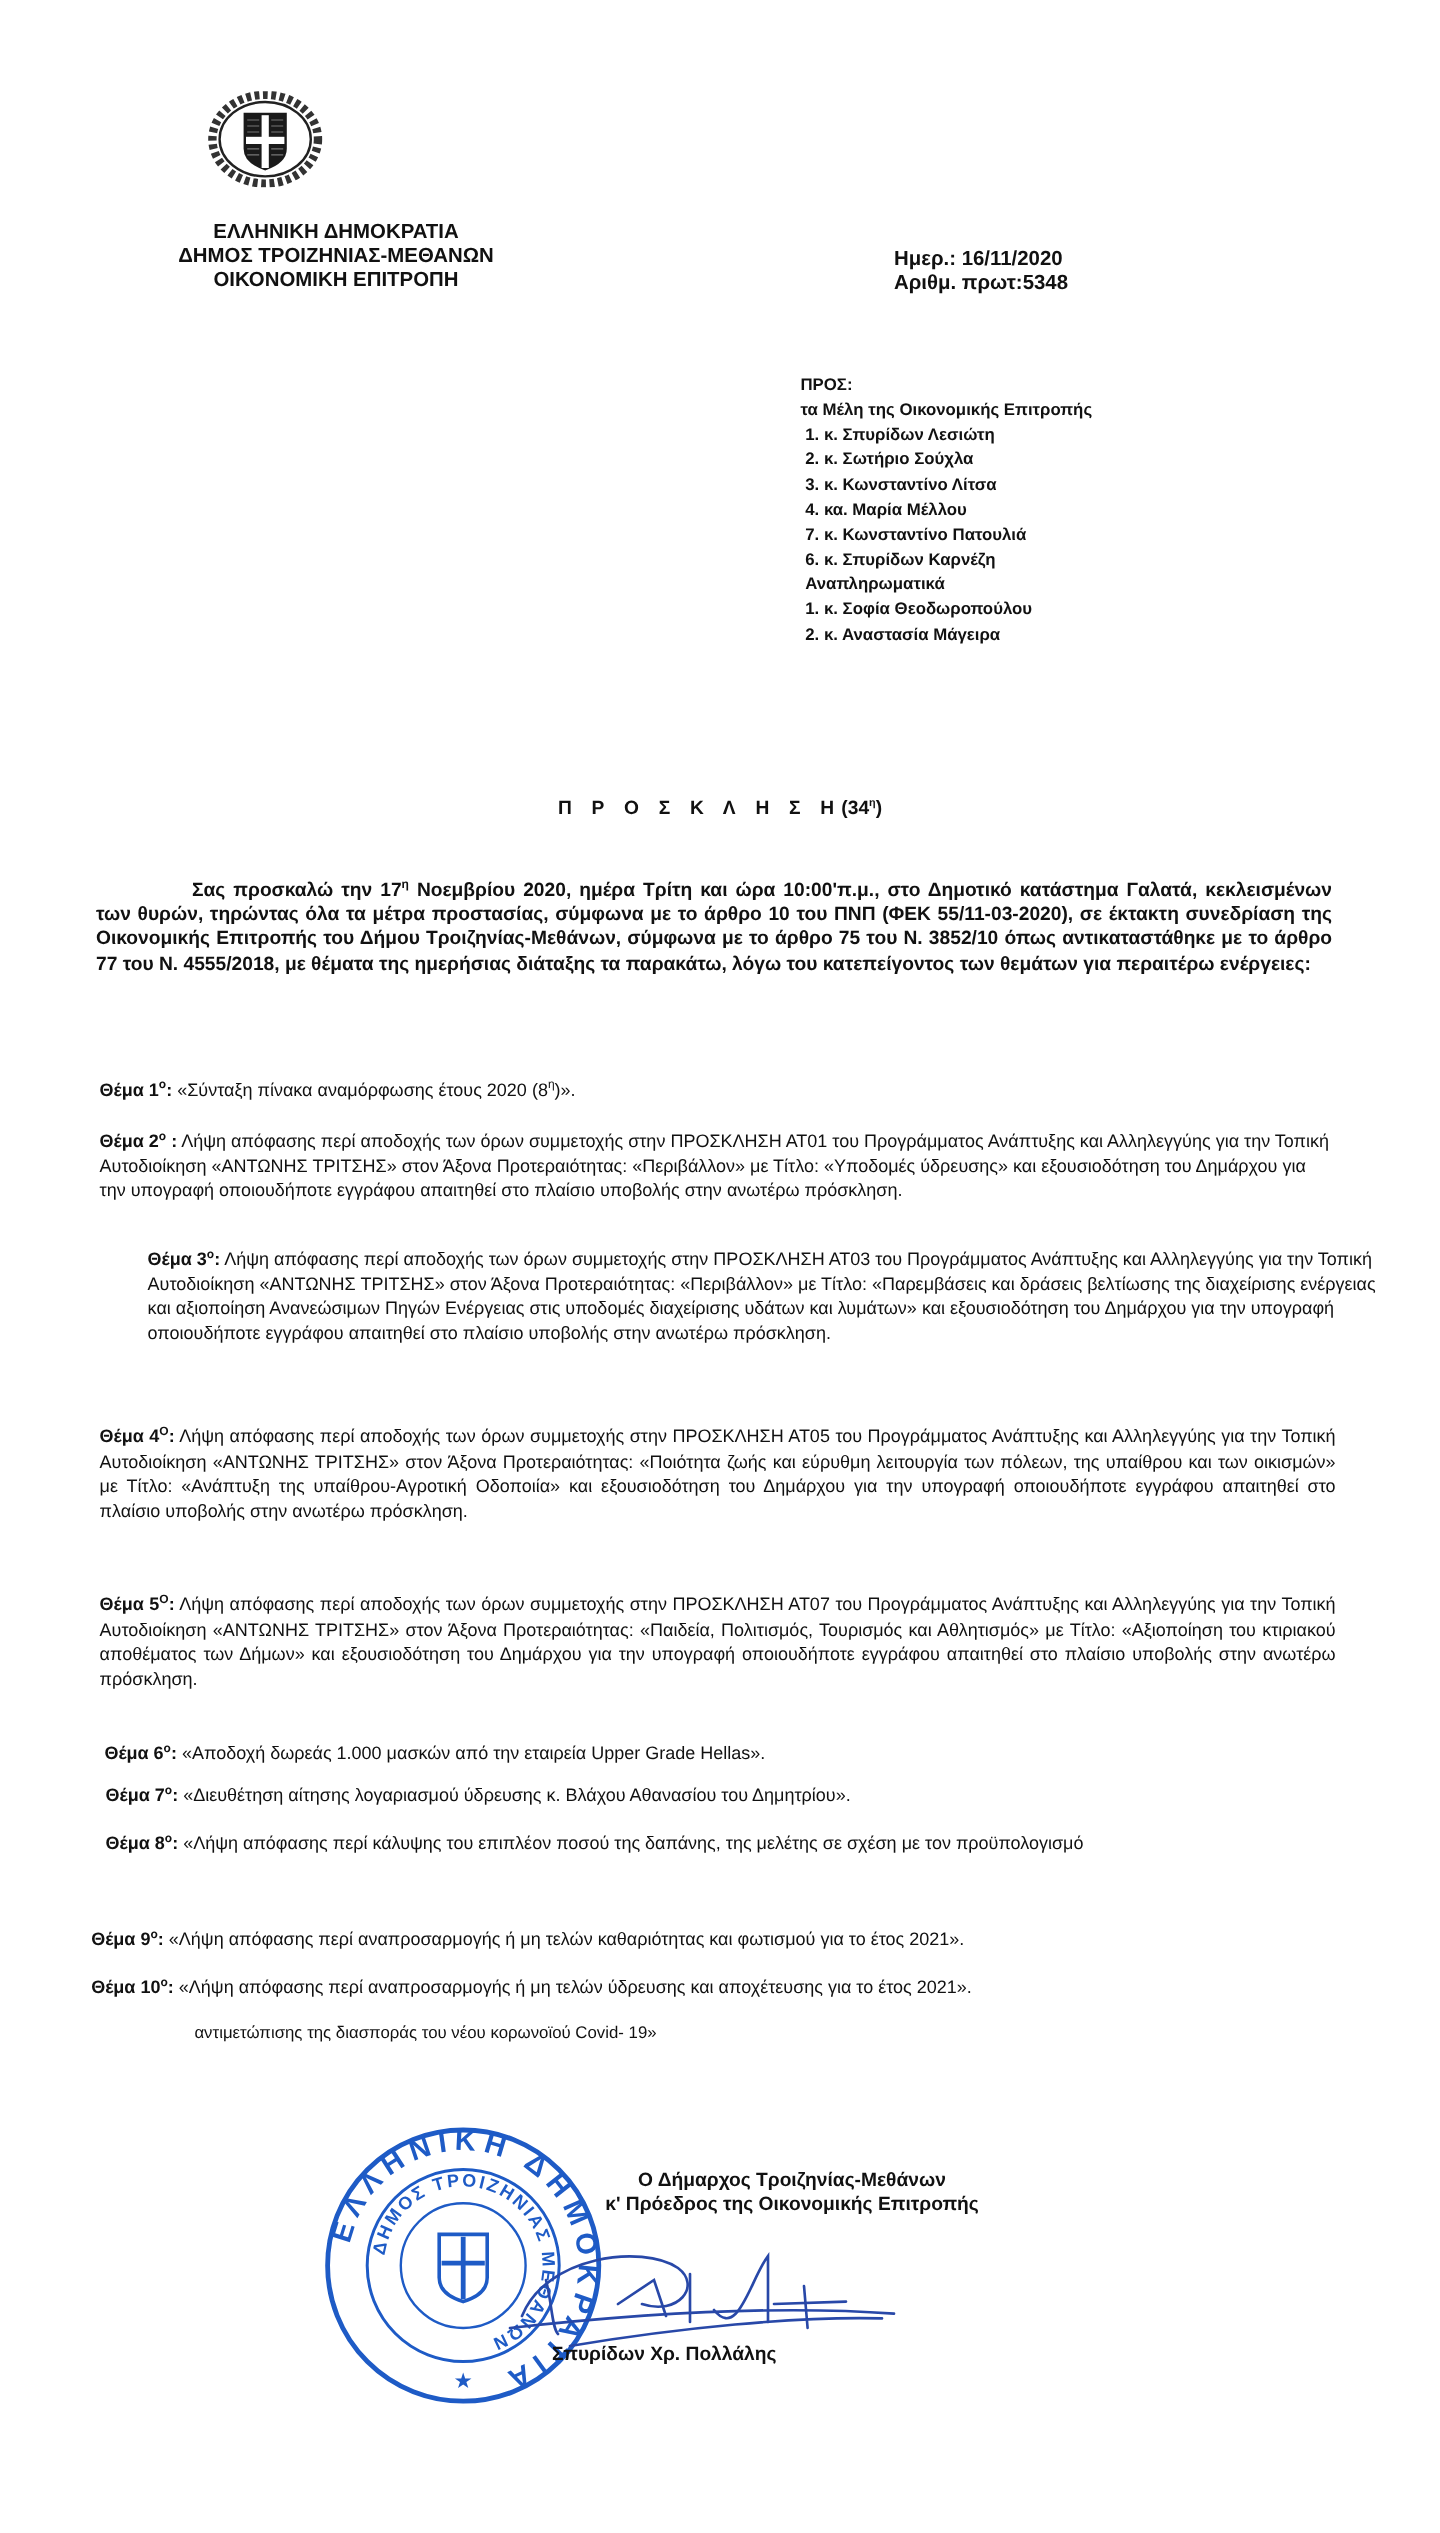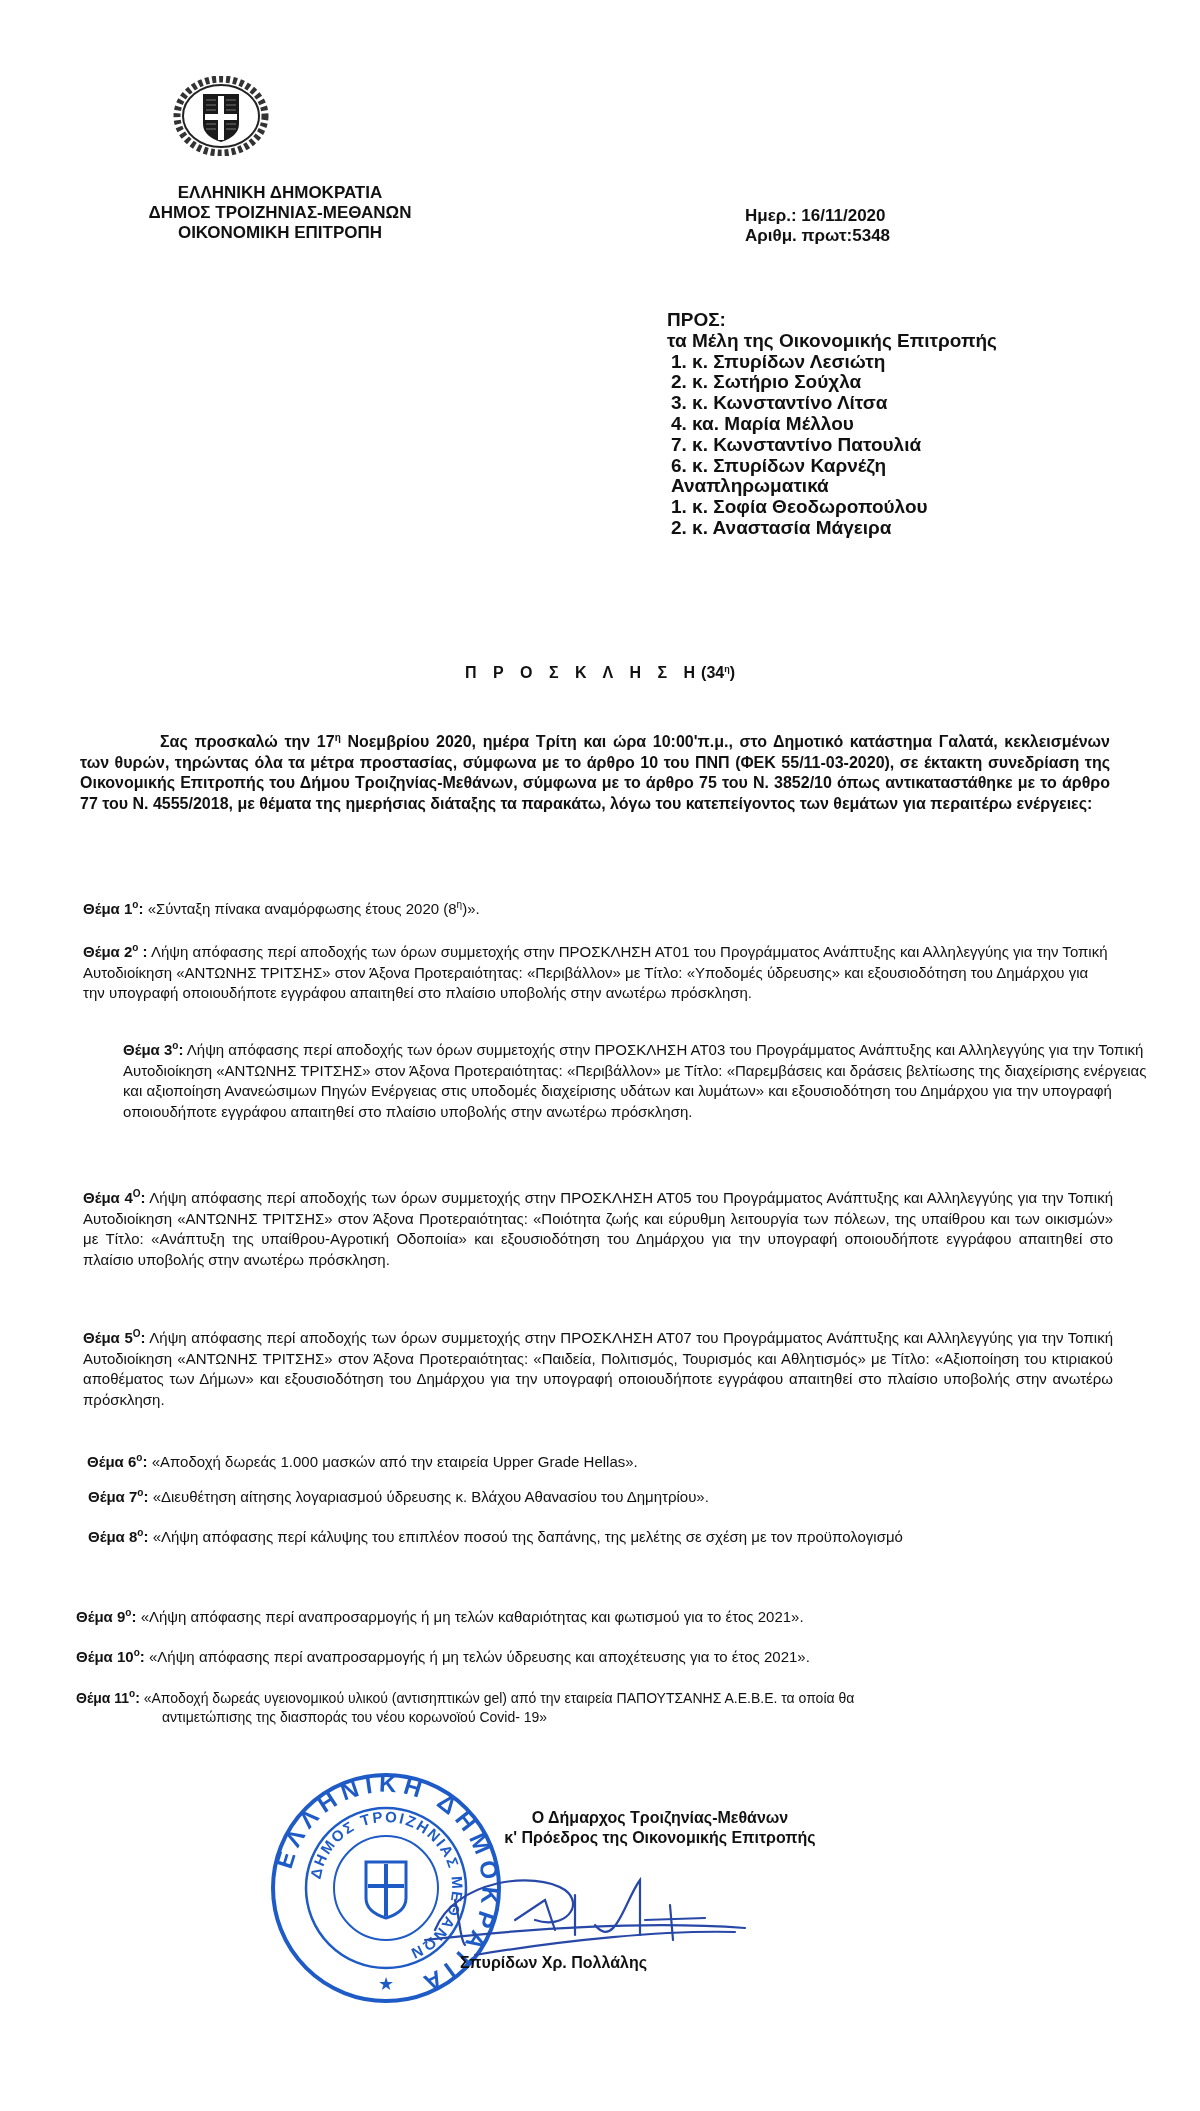--- a/index.html
+++ b/index.html
@@ -1,21 +1,21 @@
 <!DOCTYPE html>
 <html><head>
 <meta charset="utf-8">
 <style>
   html, body { margin: 0; padding: 0; background: #fff; }
   body { width: 1200px; height: 2111px; position: relative; overflow: hidden;
          font-family: "Liberation Sans", sans-serif; color: #111; }
   .abs { position: absolute; }
   .hdr { font-weight: bold; font-size: 17px; line-height: 20px; text-align: center; width: 360px; left: 100px; top: 183px; }
   .meta { left: 745px; top: 206px; font-weight: bold; font-size: 17px; line-height: 20px; }
-  .recip { left: 667px; top: 310px; font-weight: bold; font-size: 19px; line-height: 20.8px; }
+  .recip { left: 667px; top: 310px; font-weight: bold; font-size: 14px; line-height: 20.8px; }
   .recip .ind { padding-left: 4px; }
   .title { left: 0; width: 1200px; top: 664px; text-align: center; font-size: 16px; font-weight: bold; letter-spacing: 6px; }
   .title sup { font-size: 9px; letter-spacing: 0; }
   .intro { left: 80px; width: 1030px; top: 728px; font-weight: bold; font-size: 16px; line-height: 20.5px; text-align: justify; text-indent: 80px; }
   .topic { font-size: 15px; line-height: 20.5px; }
   .topic .lbl { font-weight: bold; }
   .topic sup { font-size: 10px; }
   .t1  { left: 83px;  top: 895px;  width: 1030px; }
   .t2  { left: 83px;  top: 938px;  width: 1030px; }
   .t3  { left: 83px;  top: 1036px; width: 1030px; margin-left: 40px; }
@@ -134,22 +134,20 @@
   <span class="lbl"><span>Θέμα 9</span><sup>ο</sup>:</span>
   <span>«Λήψη απόφασης περί αναπροσαρμογής ή μη τελών καθαριότητας και φωτισμού για το έτος 2021».</span>
 </div>
 
 <div class="abs topic t10">
   <span class="lbl"><span>Θέμα 10</span><sup>ο</sup>:</span>
   <span>«Λήψη απόφασης περί αναπροσαρμογής ή μη τελών ύδρευσης και αποχέτευσης για το έτος 2021».</span>
 </div>
 
 <div class="abs topic t11">
-  <span class="first"><span class="lbl"><span>Θέμα 11</span><sup>ο</sup>:</span>
-  <span>«Αποδοχή δωρεάς υγειονομικού υλικού (αντισηπτικών gel) από την εταιρεία ΠΑΠΟΥΤΣΑΝΗΣ Α.Ε.Β.Ε. τα οποία θα</span></span>
   <span class="cont">αντιμετώπισης της διασποράς του νέου κορωνοϊού Covid- 19»</span>
 </div>
 
 <div class="abs" style="left:268px;top:1770px;width:236px;height:236px;">
   <svg width="236" height="236" viewBox="0 0 236 236">
     <defs>
       <path id="outerArc" d="M118,118 m-96,0 a96,96 0 1,1 192,0 a96,96 0 1,1 -192,0"></path>
       <path id="innerArc" d="M118,118 m-66,0 a66,66 0 1,1 132,0 a66,66 0 1,1 -132,0"></path>
     </defs>
     <g fill="none" stroke="#1e5bc6">

